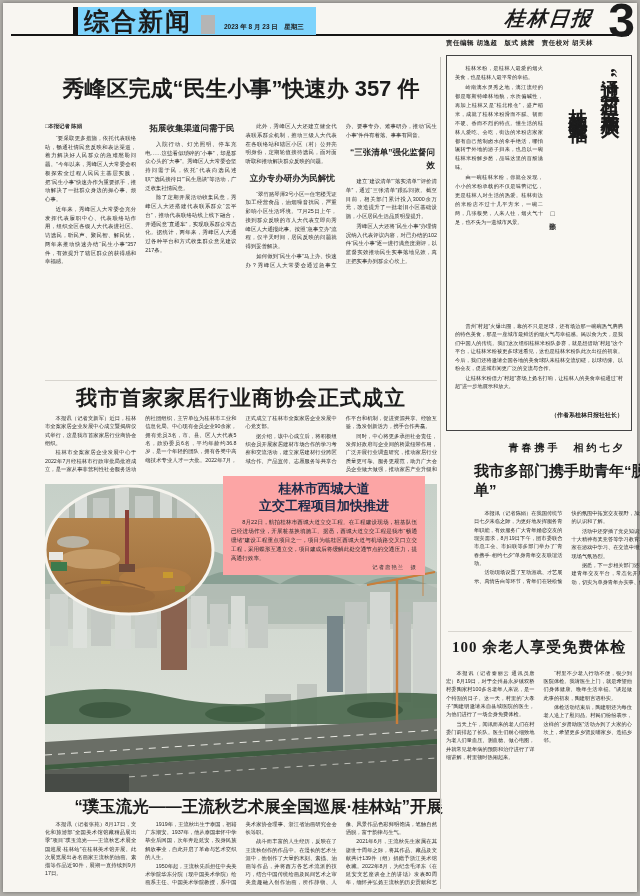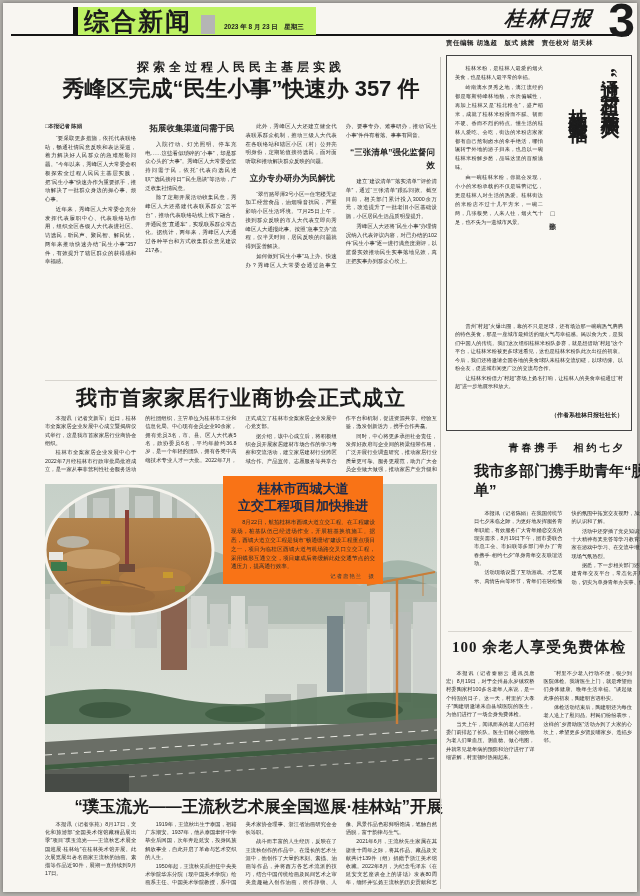--- a/index.html
+++ b/index.html
@@ -2,21 +2,21 @@
 <html><head>
 <meta charset="utf-8">
 <style>
   html,body{margin:0;padding:0;}
   body{font-family:"Liberation Sans","DejaVu Sans",sans-serif;color:#1c1c1c;background:#b2b0ab;}
   .stage{position:relative;width:640px;height:896px;background:#b2b0ab;overflow:hidden;}
   .page{position:absolute;left:3px;top:3px;width:634px;height:889px;background:#f8f6f1;box-shadow:0 0 4px rgba(0,0,0,.4);}
 
   
   .rule{position:absolute;left:8px;right:8px;top:31px;height:2px;background:#151515;}
-  .section-block{position:absolute;left:70px;top:4px;display:flex;align-items:center;background:#bef264;padding:0 12px 0 0;}
+  .section-block{position:absolute;left:70px;top:4px;display:flex;align-items:center;background:#7dd3fc;padding:0 12px 0 0;}
   .section-bar{width:5px;height:28px;background:#111;margin-right:6px;}
   .section-title{font-family:"Liberation Serif","DejaVu Serif",serif;font-size:25px;font-weight:900;letter-spacing:2px;line-height:1;}
   .section-square{width:14px;height:19px;background:#b5b5b5;margin:6px 9px 0 9px;}
   .header-date{font-size:6.5px;font-weight:bold;margin-top:12px;white-space:nowrap;}
   .masthead{position:absolute;right:44px;top:2px;font-family:"DejaVu Serif","Liberation Serif",serif;font-style:italic;font-weight:bold;font-size:20px;letter-spacing:2px;transform:skewX(-6deg);}
   .pageno{position:absolute;right:2px;top:-6px;font-size:48px;font-weight:900;line-height:1;}
   .staff{position:absolute;right:44px;top:36px;font-size:6.5px;font-weight:bold;letter-spacing:.5px;white-space:nowrap;}
 
   
   .bodytext p{margin:0 0 1px;text-indent:2em;text-align:justify;}
@@ -30,21 +30,21 @@
 
   .hr1{position:absolute;left:42px;width:392px;top:377px;height:1px;background:#d8d5cf;}
 
   
   .assoc-headline{position:absolute;left:42px;width:392px;top:381px;text-align:center;font-size:21px;font-weight:900;font-family:"Liberation Serif","DejaVu Serif",serif;letter-spacing:1px;}
   .assoc-body{position:absolute;left:42px;width:392px;top:411px;height:66px;column-count:4;column-gap:9px;font-size:5.3px;line-height:1.58;color:#2a2a2a;overflow:hidden;}
 
   
   .photo{position:absolute;left:42px;top:481px;width:392px;height:308px;}
   .photo svg{display:block;width:392px;height:308px;}
-  .caption-box{position:absolute;left:178px;top:-8px;width:160px;background:#f97316;padding:5px 8px 4px;box-sizing:border-box;}
+  .caption-box{position:absolute;left:178px;top:-8px;width:202px;background:#fca5a5;padding:5px 8px 4px;box-sizing:border-box;}
   .caption-title{font-family:"Liberation Serif","DejaVu Serif",serif;font-size:13px;font-weight:900;text-align:center;color:#1c2a4a;line-height:1.3;}
   .caption-text{font-size:5.6px;line-height:1.6;text-align:justify;text-indent:2em;margin:3px 0 0;color:#2a2a2a;}
   .caption-credit{font-size:5.4px;text-align:right;margin-top:2px;color:#3a3a3a;letter-spacing:1px;}
 
   
   .art-headline{position:absolute;left:36px;width:404px;top:793px;text-align:right;font-size:16.5px;font-weight:900;letter-spacing:0;}
   .art-body{position:absolute;left:42px;width:392px;top:817px;height:68px;column-count:4;column-gap:9px;font-size:5.3px;line-height:1.55;color:#2a2a2a;overflow:hidden;}
 
   
   .vrule{position:absolute;left:437px;top:54px;width:1px;height:832px;background:#c6c3bc;}
@@ -80,21 +80,20 @@
     <div class="section-block">
       <div class="section-bar"></div>
       <div class="section-title">综合新闻</div>
       <div class="section-square"></div>
       <div class="header-date">2023 年 8 月 23 日　星期三</div>
     </div>
     <div class="masthead">桂林日报</div>
     <div class="pageno">3</div>
     <div class="staff">责任编辑 胡逸超　版式 姚茜　责任校对 胡天林</div>
 
-    <div class="lead-kicker">探索全过程人民民主基层实践</div>
     <div class="lead-headline">秀峰区完成“民生小事”快速办 357 件</div>
     <div class="lead-body bodytext">
       <p class="byline">□本报记者 陈娟</p>
       <div>
           <p>“要采取更多措施，依托代表联络站，畅通社情民意反映和表达渠道，着力解决好人民群众的急难愁盼问题。”今年以来，秀峰区人大常委会积极探索全过程人民民主基层实践，把“民生小事”快速办作为重要抓手，推动解决了一批群众身边的操心事、烦心事。</p>
           <p>近年来，秀峰区人大常委会充分发挥代表履职中心、代表联络站作用，组织全区各级人大代表进社区、访选民，听民声、聚民智、解民忧，两年来推动快速办结“民生小事”357件，有效提升了辖区群众的获得感和幸福感。</p>
         </div>
       <h4 class="subhead">拓展收集渠道问需于民</h4>
       <div>
           <p>入院行动、灯光照明、停车充电……这些看似琐碎的“小事”，却是群众心头的“大事”。秀峰区人大常委会坚持问需于民，依托“代表向选民述职”“选民接待日”“民生恳谈”等活动，广泛收集社情民意。</p>

